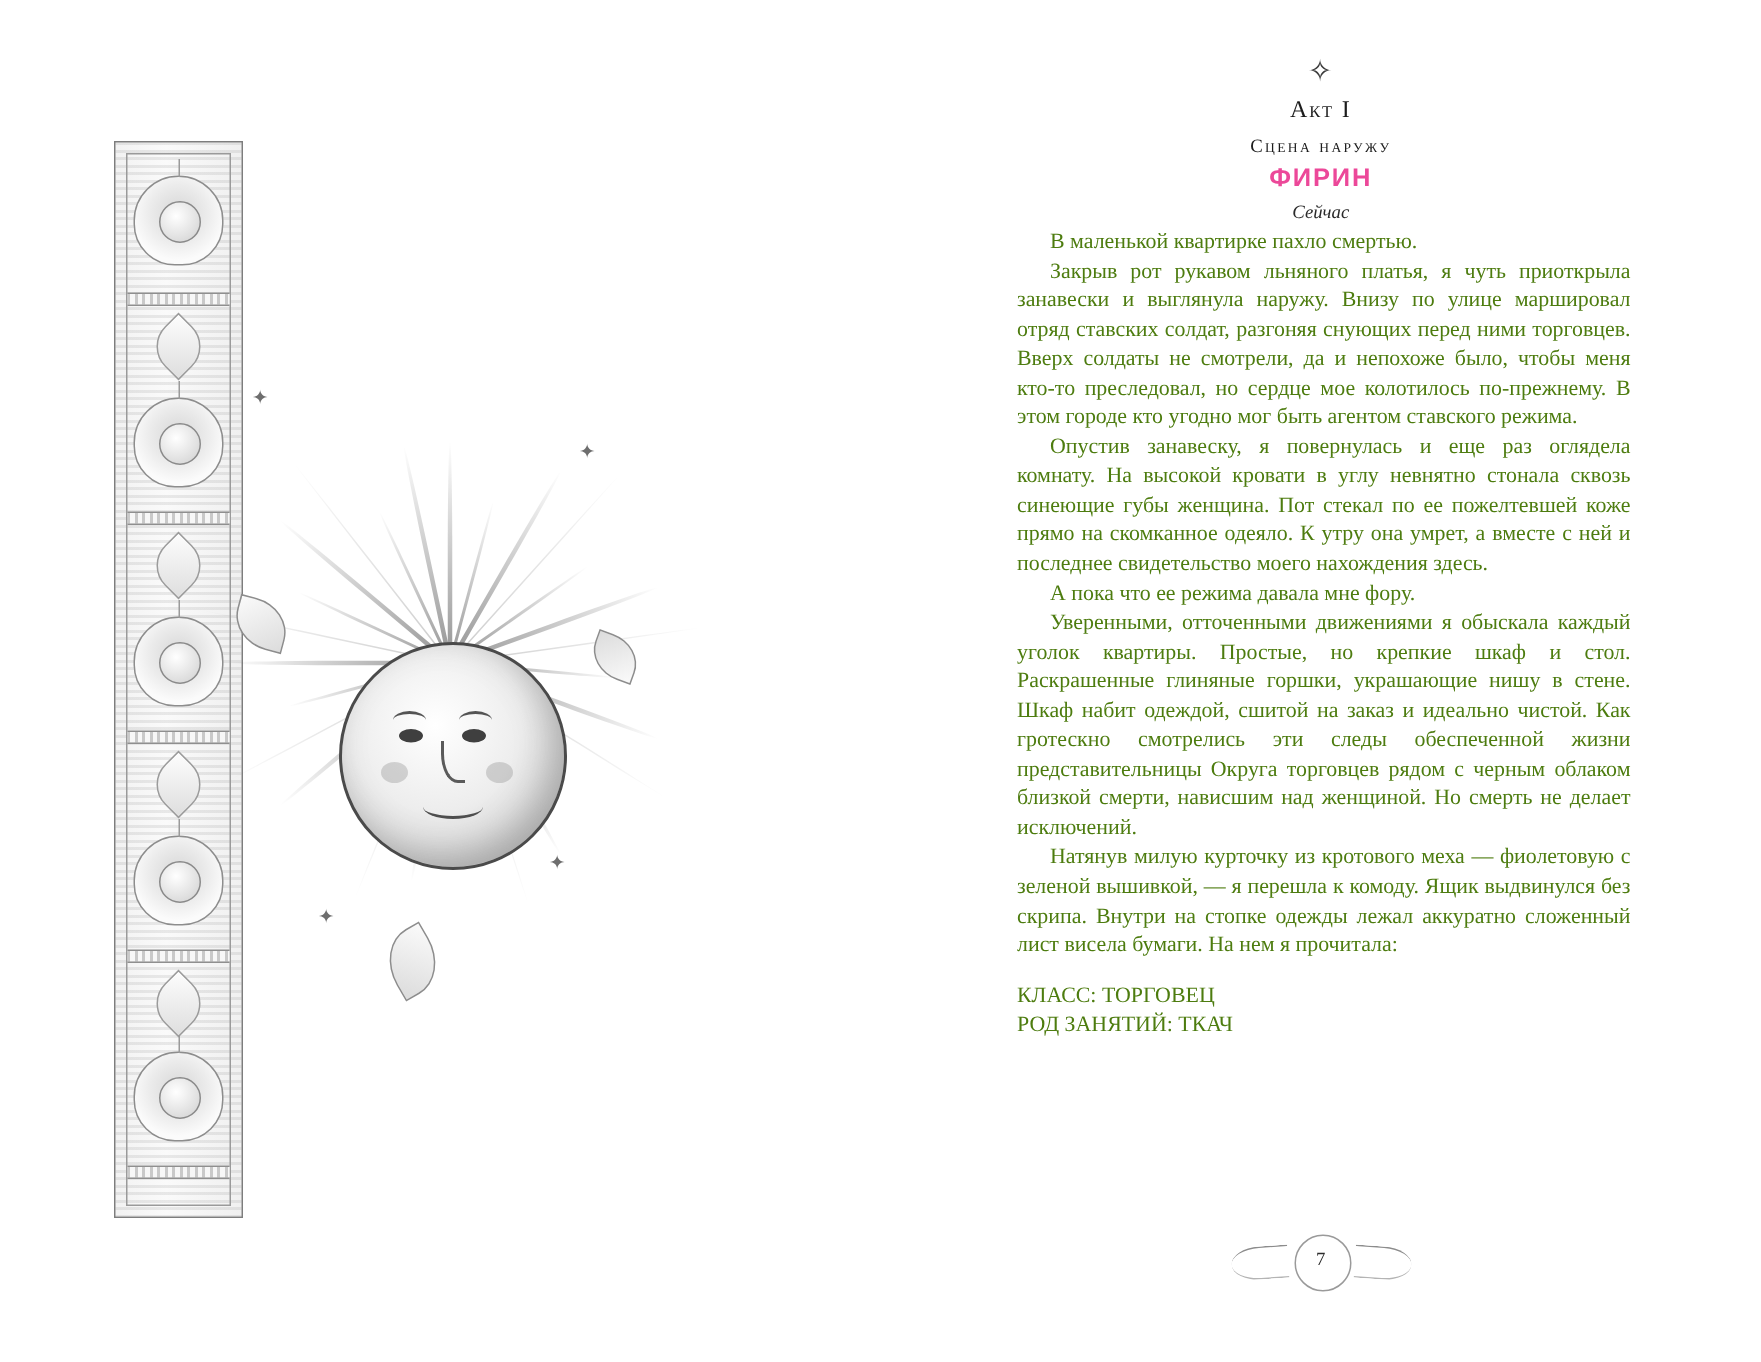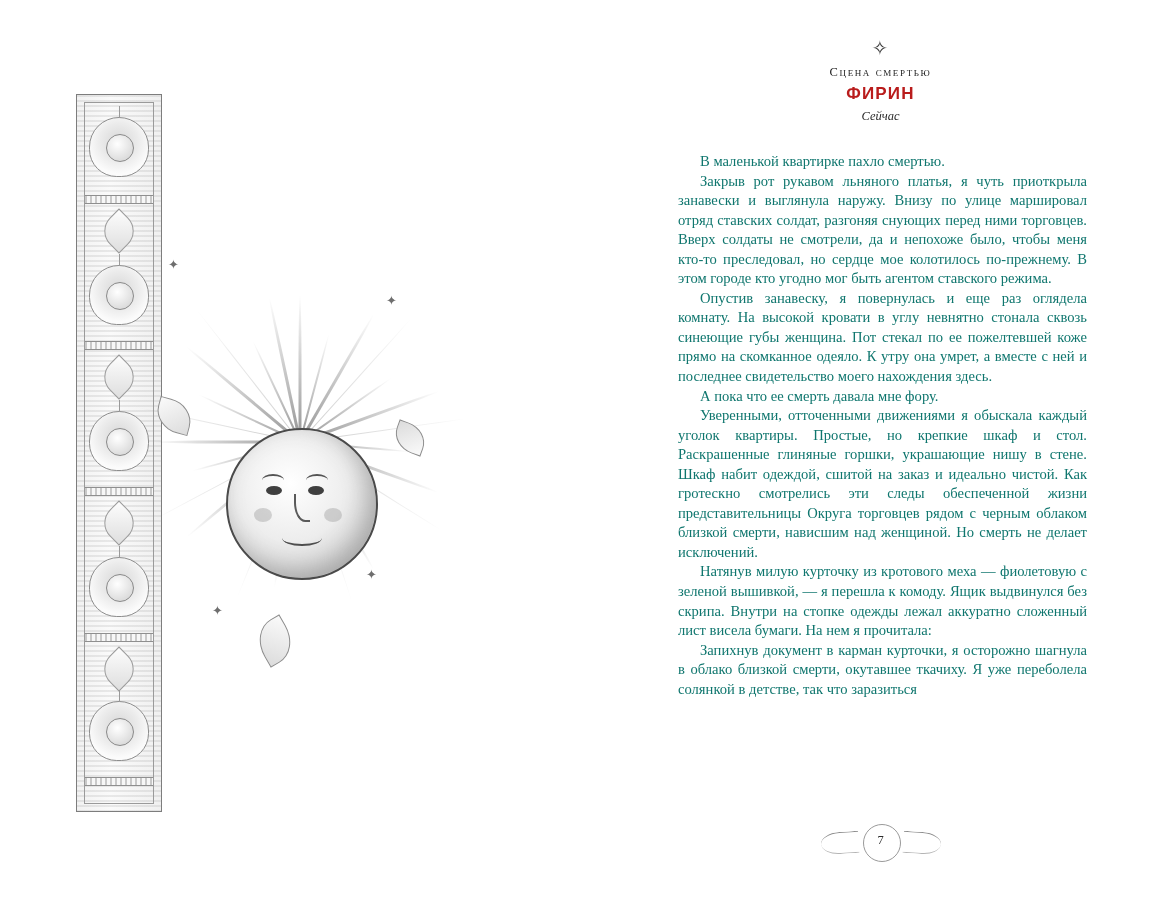--- a/index.html
+++ b/index.html
@@ -209,38 +209,38 @@
     font-size: 12.5px;
     letter-spacing: 1.6px;
     color: #1c1c1c;
   }
   .place-line {
     margin-top: 4px;
     font-family: "Liberation Sans", sans-serif;
     font-weight: bold;
     font-size: 17px;
     letter-spacing: 1.2px;
-    color: #b91c1c;
+    color: #ec4899;
   }
   .time-line {
     margin-top: 5px;
     font-style: italic;
     font-size: 12.5px;
     color: #2a2a2a;
   }
 
   .body-text {
     position: absolute;
     left: 91px;
     top: 152px;
     width: 409px;
     font-size: 14.6px;
     line-height: 1.34;
     text-align: justify;
-    color: #0f766e;
+    color: #4d7c0f;
     font-family: "Liberation Serif", serif;
   }
   .body-text p {
     margin: 0;
     text-indent: 22px;
     hyphens: auto;
   }
   .doc-lines {
     margin: 14px 0 14px 0;
   }
@@ -369,35 +369,39 @@
     <div class="flourish" style="left:6px; top:168px; width:34px; height:30px; transform:rotate(15deg)"></div>
     <div class="flourish" style="left:244px; top:192px; width:30px; height:26px; transform:rotate(-160deg)"></div>
     <div class="flourish" style="left:104px; top:392px; width:40px; height:32px; transform:rotate(60deg)"></div>
   </div>
 </div>
 
 <div class="right-page">
 
   <div class="chapter-head">
     <div class="head-ornament">✧</div>
-    <div class="scene-line">Сцена смертью</div>
+    <div class="act-line">Акт I</div>
+    <div class="scene-line">Сцена наружу</div>
     <div class="place-line">ФИРИН</div>
     <div class="time-line">Сейчас</div>
   </div>
 
   <div class="body-text">
     <p>В маленькой квартирке пахло смертью.</p>
     <p>Закрыв рот рукавом льняного платья, я чуть приоткрыла занавески и выглянула наружу. Внизу по улице маршировал отряд ставских солдат, разгоняя снующих перед ними торговцев. Вверх солдаты не смотрели, да и непохоже было, чтобы меня кто-то преследовал, но сердце мое колотилось по-прежнему. В этом городе кто угодно мог быть агентом ставского режима.</p>
     <p>Опустив занавеску, я повернулась и еще раз оглядела комнату. На высокой кровати в углу невнятно стонала сквозь синеющие губы женщина. Пот стекал по ее пожелтевшей коже прямо на скомканное одеяло. К утру она умрет, а вместе с ней и последнее свидетельство моего нахождения здесь.</p>
-    <p>А пока что ее смерть давала мне фору.</p>
+    <p>А пока что ее режима давала мне фору.</p>
     <p>Уверенными, отточенными движениями я обыскала каждый уголок квартиры. Простые, но крепкие шкаф и стол. Раскрашенные глиняные горшки, украшающие нишу в стене. Шкаф набит одеждой, сшитой на заказ и идеально чистой. Как гротескно смотрелись эти следы обеспеченной жизни представительницы Округа торговцев рядом с черным облаком близкой смерти, нависшим над женщиной. Но смерть не делает исключений.</p>
     <p>Натянув милую курточку из кротового меха — фиолетовую с зеленой вышивкой, — я перешла к комоду. Ящик выдвинулся без скрипа. Внутри на стопке одежды лежал аккуратно сложенный лист висела бумаги. На нем я прочитала:</p>
 
-
-    <p>Запихнув документ в карман курточки, я осторожно шагнула в облако близкой смерти, окутавшее ткачиху. Я уже переболела солянкой в детстве, так что заразиться</p>
+    <div class="doc-lines">
+      <p>КЛАСС: ТОРГОВЕЦ</p>
+      <p>РОД ЗАНЯТИЙ: ТКАЧ</p>
+    </div>
+
   </div>
 
   <div class="page-footer">
     <div class="footer-ornament">
       <div class="swirl-left"></div>
       <div class="ring"></div>
       <div class="swirl-right"></div>
       <div class="page-number">7</div>
     </div>
   </div>

